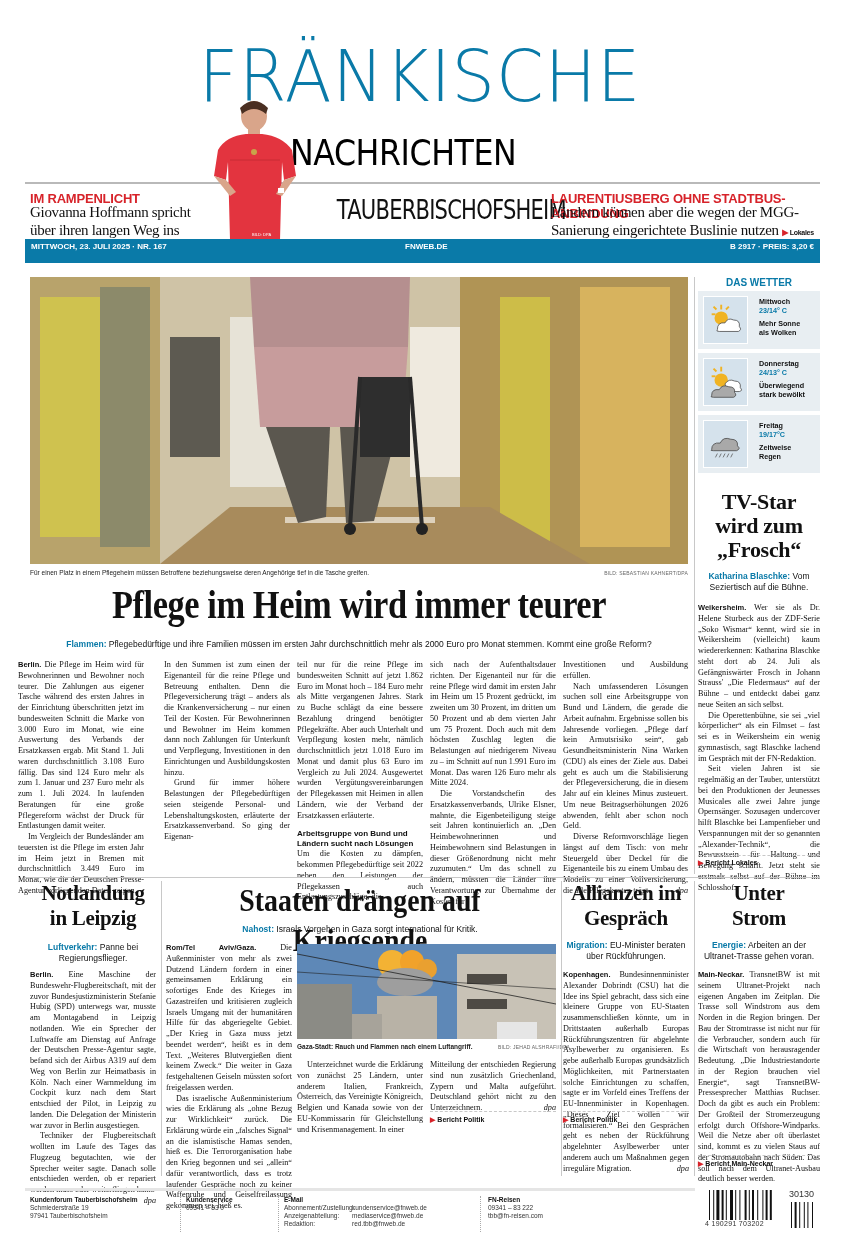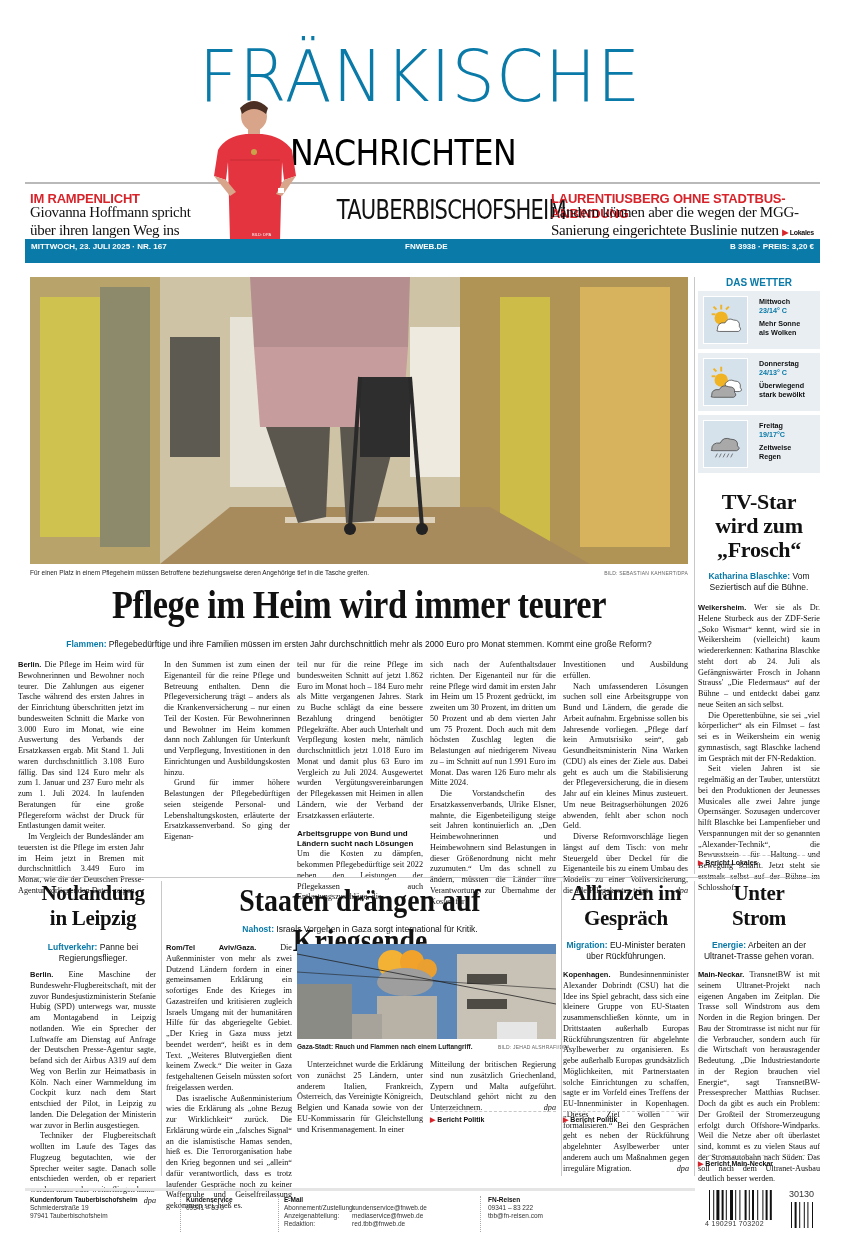--- a/index.html
+++ b/index.html
@@ -96,21 +96,21 @@
 
 <div class="abs teaser-kicker" style="left:551px; top:191px;">LAURENTIUSBERG OHNE STADTBUS-ANBINDUNG</div>
 <div class="abs teaser-text" style="left:551px; top:203px; width:270px;">
   <span>Ländern können aber die wegen der MGG-Sanierung eingerichtete Buslinie nutzen</span>
   <span class="ref"><span class="ref-arrow">▶</span> <span>Lokales</span></span>
 </div>
 
 <div class="abs bluebar">
   <span style="left:6px;">MITTWOCH, 23. JULI 2025 · NR. 167</span>
   <span style="left:380px;">FNWEB.DE</span>
-  <span style="right:6px;">B 3938 · PREIS: 3,20 €</span>
+  <span style="right:6px;">B 2917 · PREIS: 3,20 €</span>
 </div>
 
 <svg class="abs main-photo" viewBox="0 0 658 287" preserveAspectRatio="none">
   <rect width="658" height="287" fill="#cfc3a6"></rect>
   <rect x="0" y="0" width="130" height="287" fill="#b8a36b"></rect>
   <rect x="10" y="20" width="60" height="240" fill="#cfc24f"></rect>
   <rect x="70" y="10" width="50" height="260" fill="#8c8a6a"></rect>
   <rect x="200" y="40" width="60" height="170" fill="#e7e3d7"></rect>
   <rect x="140" y="60" width="50" height="120" fill="#5d5a51"></rect>
   <rect x="430" y="0" width="228" height="287" fill="#b09455"></rect>
@@ -276,21 +276,21 @@
   <line x1="0" y1="10" x2="259" y2="60" stroke="#222" stroke-width="0.8"></line>
   <line x1="0" y1="28" x2="259" y2="45" stroke="#222" stroke-width="0.6"></line>
   <rect x="200" y="78" width="40" height="17" fill="#e6e6e6"></rect>
 </svg>
 <div class="abs caption" style="left:297px; top:1043px; font-weight:bold;">Gaza-Stadt: Rauch und Flammen nach einem Luftangriff.</div>
 <div class="abs credit" style="left:498px; top:1044px;">BILD: JEHAD ALSHRAFI/DPA</div>
 <div class="abs col" style="left:297px; top:1060px; width:126px;">
   <p style="text-indent:10px">Unterzeichnet wurde die Erklärung von zunächst 25 Ländern, unter anderem Italien, Frankreich, Österreich, das Vereinigte Königreich, Belgien und Kanada sowie von der EU-Kommissarin für Gleichstellung und Krisenmanagement. In einer</p>
 </div>
 <div class="abs col" style="left:430px; top:1060px; width:126px;">
-  <p><span>Mitteilung der britischen Regierung sind nun zusätzlich Griechenland, Zypern und Malta aufgeführt. Deutschland gehört nicht zu den Unterzeichnern.</span> <span class="dpa">dpa</span></p>
+  <p><span>Mitteilung der entschieden Regierung sind nun zusätzlich Griechenland, Zypern und Malta aufgeführt. Deutschland gehört nicht zu den Unterzeichnern.</span> <span class="dpa">dpa</span></p>
 </div>
 <div class="abs hdash" style="left:430px; top:1111px; width:126px;"></div>
 <div class="abs bericht" style="left:430px; top:1116px;"><span class="arr">▶</span> <span>Bericht Politik</span></div>
 <div class="abs vrule" style="left:561px; top:881px; height:295px;"></div>
 
 <div class="abs box-head" style="left:563px; top:881px; width:126px;">
   <div>Allianzen im</div>
   <div>Gespräch</div>
 </div>
 <div class="abs sub" style="left:563px; top:940px; width:126px; line-height:11px;">

